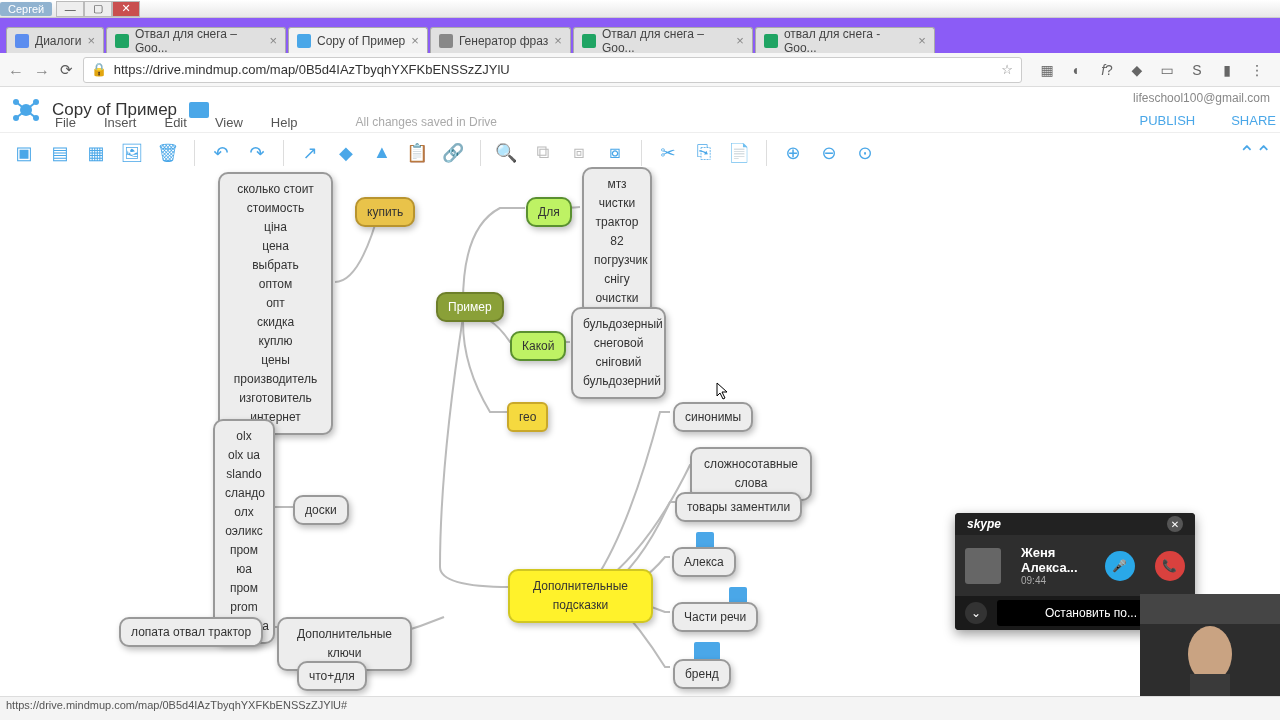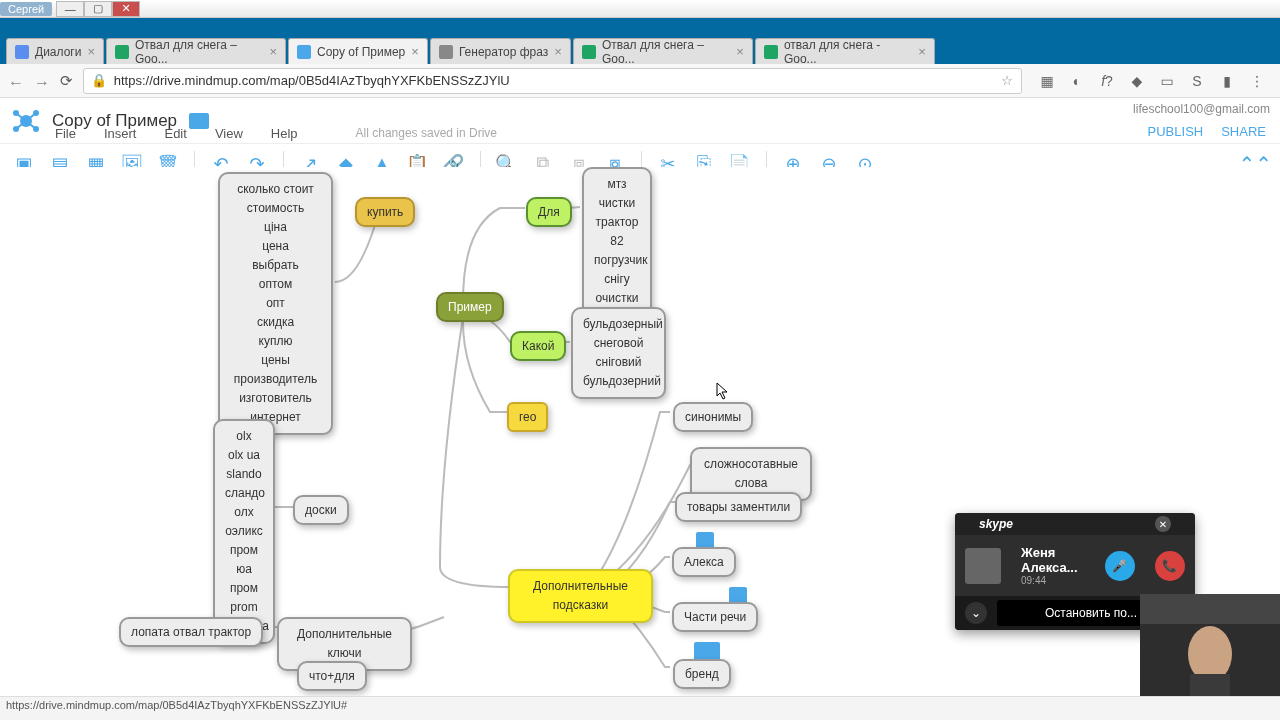--- a/index.html
+++ b/index.html
@@ -2,59 +2,59 @@
 <html><head>
 <meta charset="utf-8">
 <style>
 *{margin:0;padding:0;box-sizing:border-box;font-family:Arial,sans-serif}
 body{background:#fff;overflow:hidden;width:1280px;height:720px;position:relative}
 .titlebar{height:18px;background:linear-gradient(#fff,#e8e8e8);display:flex;align-items:center;border-bottom:1px solid #ccc}
 .user-badge{background:#91b3d0;color:#fff;padding:1px 8px;font-size:11px;border-radius:2px;margin-right:4px}
 .win-btns{display:flex}
 .win-btn{width:28px;height:16px;display:flex;align-items:center;justify-content:center;font-size:11px;color:#444;background:#eee;border:1px solid #bbb;cursor:pointer}
 .win-btn.close{background:#c94f4f;color:#fff}
-.tabs{height:46px;background:#0369a1;display:flex;align-items:flex-end;padding-left:6px}
+.tabs{height:35px;background:#8b5cf6;display:flex;align-items:flex-end;padding-left:6px}
 .tab{height:26px;background:#f2f2f2;border:1px solid #aaa;border-bottom:none;border-radius:3px 3px 0 0;padding:0 8px;display:flex;align-items:center;gap:6px;font-size:12px;color:#444;margin-right:2px;max-width:180px;cursor:pointer}
 .tab.inactive{background:#e0e0e0}
 .tab-close{font-size:13px;color:#888;cursor:pointer}
 .fav{width:14px;height:14px;border-radius:2px;flex-shrink:0}
 .addrbar{height:34px;background:#f7f7f7;border-bottom:1px solid #ddd;display:flex;align-items:center;padding:0 8px;gap:10px}
 .nav-arrow{color:#888;font-size:16px;cursor:pointer}
 .reload{color:#5a5a5a;font-size:15px;cursor:pointer}
 .url-box{flex:1;height:26px;border:1px solid #ccc;border-radius:3px;display:flex;align-items:center;padding:0 8px;font-size:13px;color:#333;background:#fff}
 .url-box .lock{color:#6b6b6b;margin-right:6px}
 .star{color:#888;margin-left:auto}
 .ext-icons{display:flex;gap:12px;padding:0 6px}
 .ext-icon{width:18px;height:18px;display:flex;align-items:center;justify-content:center;font-size:14px;color:#666;cursor:pointer}
 .app-header{height:46px;background:#fff;display:flex;align-items:center;padding:0 10px;border-bottom:1px solid #eee;position:relative}
 .logo{width:32px;height:32px;margin-right:10px}
 .doc-title{font-size:17px;color:#333;font-weight:400}
 .folder-icon{width:20px;height:16px;background:#4aa7e8;border-radius:2px;margin-left:12px}
 .email{position:absolute;right:10px;top:4px;font-size:12px;color:#888}
-.pub-share{position:absolute;right:14px;bottom:4px;display:flex;gap:18px}
+.pub-share{position:absolute;right:4px;bottom:4px;display:flex;gap:36px}
 .pub-share span{font-size:13px;color:#4aa7e8;cursor:pointer}
 .menubar{position:absolute;left:55px;bottom:2px;display:flex;gap:28px;font-size:13px;color:#555}
 .menubar span{cursor:pointer}
 .save-status{color:#aaa;font-size:12px}
 .toolbar{height:40px;background:#fff;border-bottom:1px solid #ddd;display:flex;align-items:center;padding:0 8px;gap:4px}
 .tool-btn{width:32px;height:32px;display:flex;align-items:center;justify-content:center;color:#4aa7e8;font-size:18px;cursor:pointer;border-radius:3px}
 .tool-sep{width:1px;height:26px;background:#ddd;margin:0 6px}
 .expand-arrow{margin-left:auto;color:#4aa7e8;font-size:20px;cursor:pointer}
 .canvas{position:absolute;top:167px;left:0;right:0;bottom:18px;background:#fff;overflow:hidden}
 .node{position:absolute;border:2px solid #999;border-radius:10px;padding:6px 10px;font-size:12px;color:#333;text-align:center;background:#f0f0f0;box-shadow:2px 3px 6px rgba(0,0,0,0.25)}
 .node.multiline{line-height:19px;white-space:pre-line}
 .node.green{background:#bef264;border-color:#5a9030}
 .node.yellow{background:#f5d93f;border-color:#c9a82a}
 .node.amber{background:#e9c34a;border-color:#b8942f}
 .node.olive{background:#8aa038;border-color:#6d7f2a;color:#fff}
 .node.bright{background:#fff22b;border-color:#d1c722}
 .node.grey{background:#ededed}
 .edge{stroke:#bbb;stroke-width:2;fill:none}
 .skype{position:absolute;right:85px;bottom:90px;width:240px;background:#2e2e2e;border-radius:4px;box-shadow:0 4px 12px rgba(0,0,0,0.4);color:#fff;font-size:12px}
-.skype-head{height:22px;background:#222;display:flex;align-items:center;padding:0 24px;border-radius:4px 4px 0 0}
+.skype-head{height:22px;background:#222;display:flex;align-items:center;padding:0 12px;border-radius:4px 4px 0 0}
 .skype-head .close-s{margin-left:auto;width:16px;height:16px;background:#555;border-radius:50%;display:flex;align-items:center;justify-content:center;font-size:10px;cursor:pointer}
 .skype-body{padding:10px;display:flex;align-items:center;gap:20px}
 .avatar{width:36px;height:36px;background:#666;border-radius:3px}
 .skype-name{font-size:13px;font-weight:bold}
 .skype-time{font-size:10px;color:#aaa}
 .call-btn{width:30px;height:30px;border-radius:50%;display:flex;align-items:center;justify-content:center;cursor:pointer}
 .call-btn.mic{background:#2aa8e8}
 .call-btn.end{background:#d9413e}
 .skype-foot{height:34px;background:#1a1a1a;display:flex;align-items:center;padding:0 10px;gap:10px;border-radius:0 0 4px 4px}
 .chev{width:22px;height:22px;background:#333;border-radius:50%;display:flex;align-items:center;justify-content:center;cursor:pointer}

